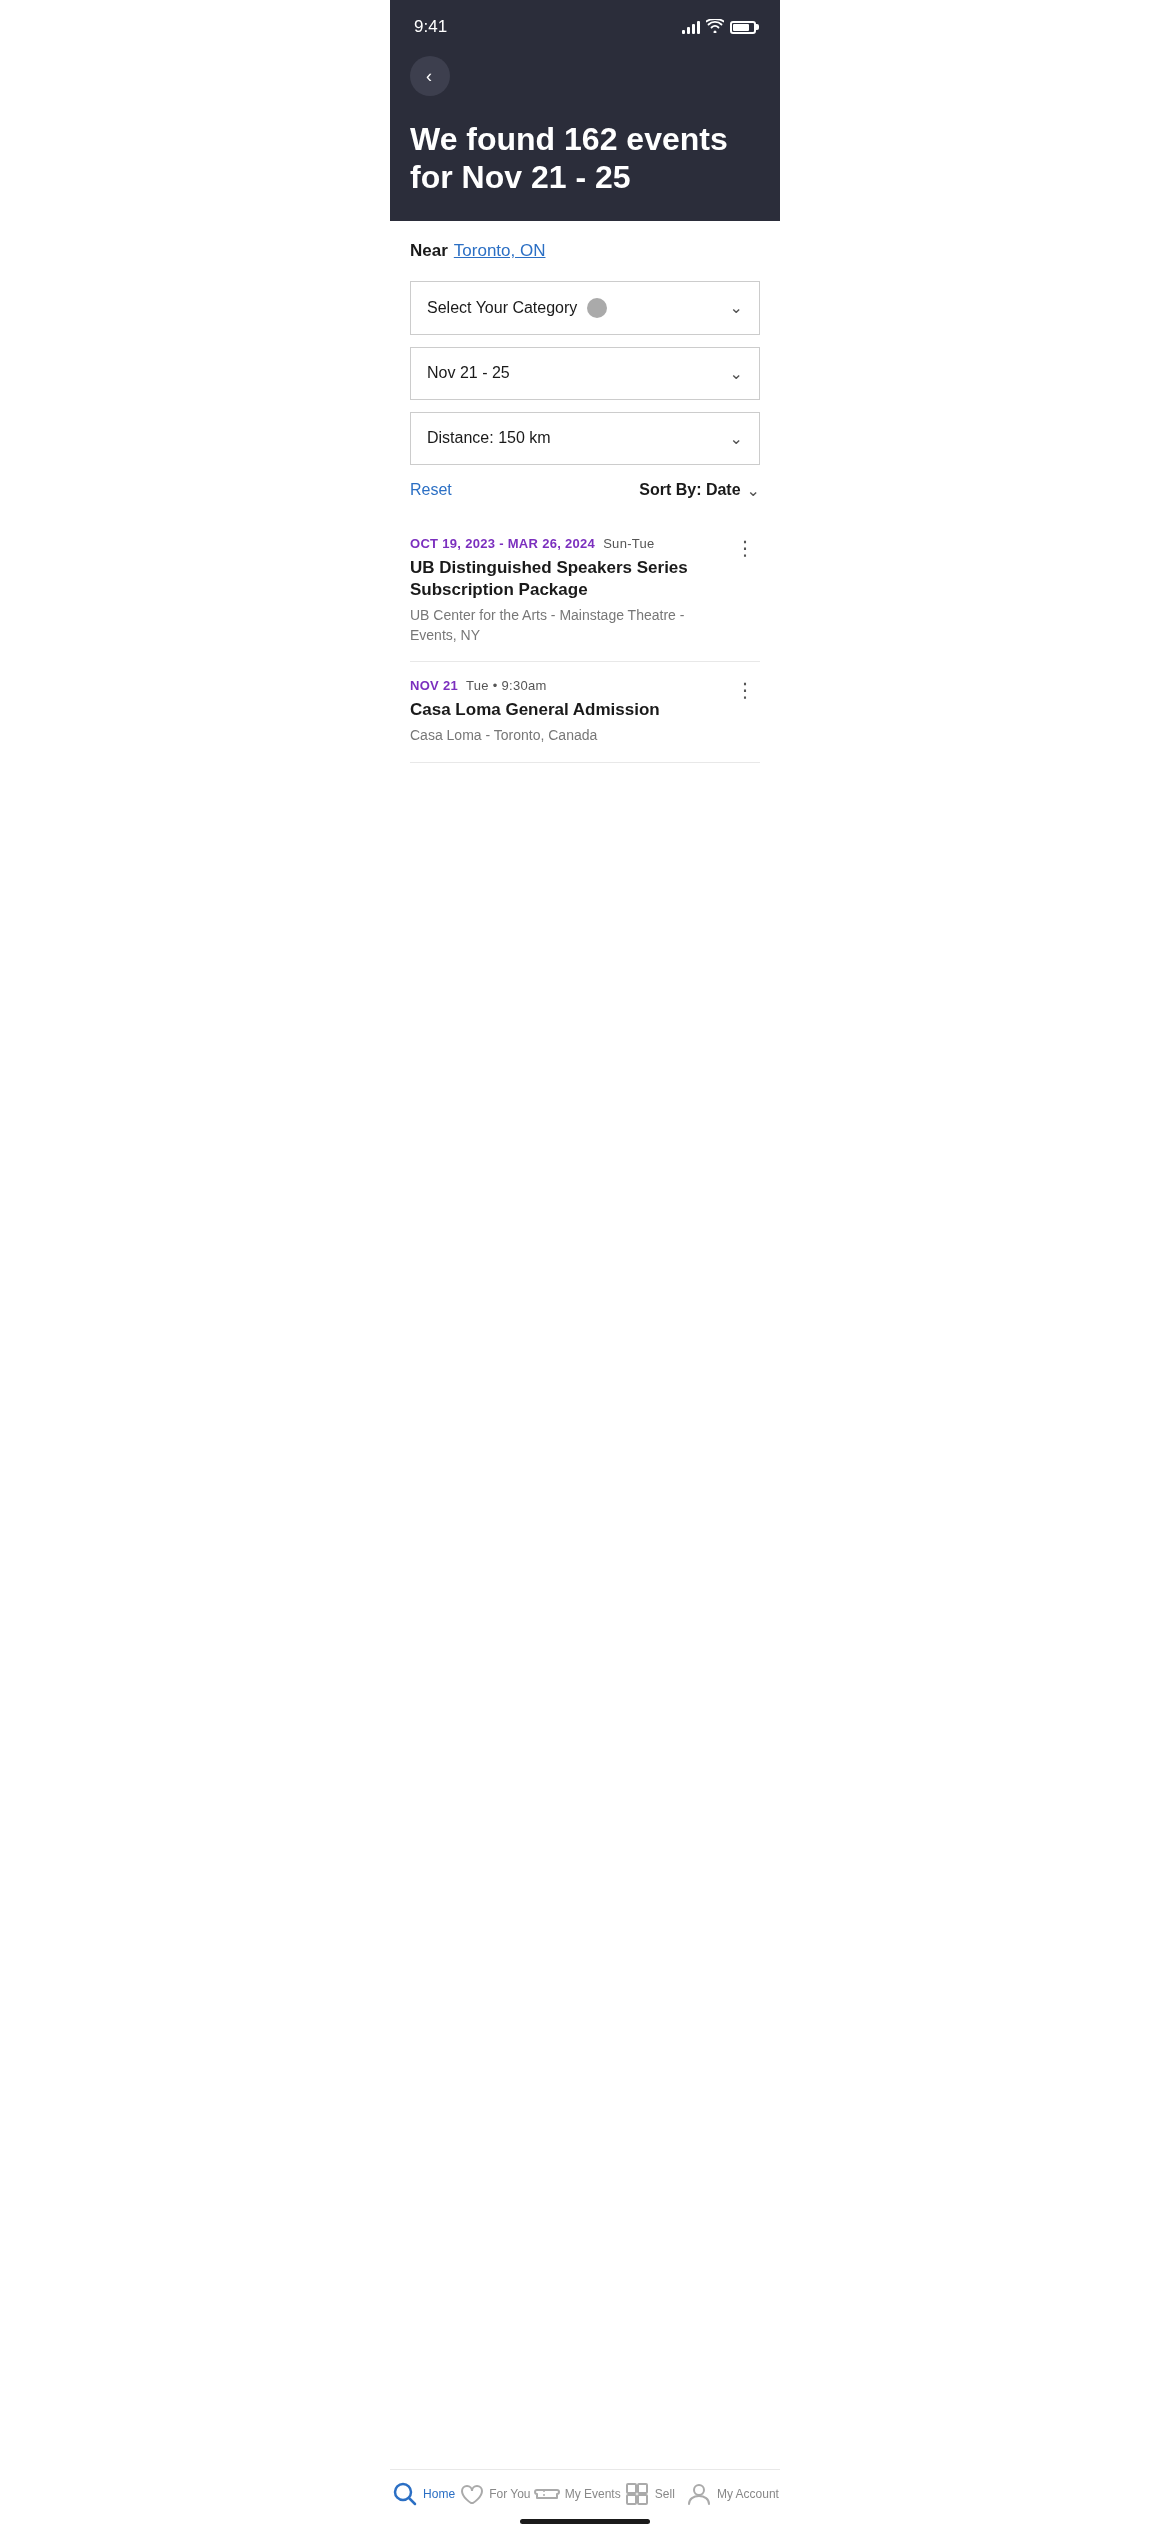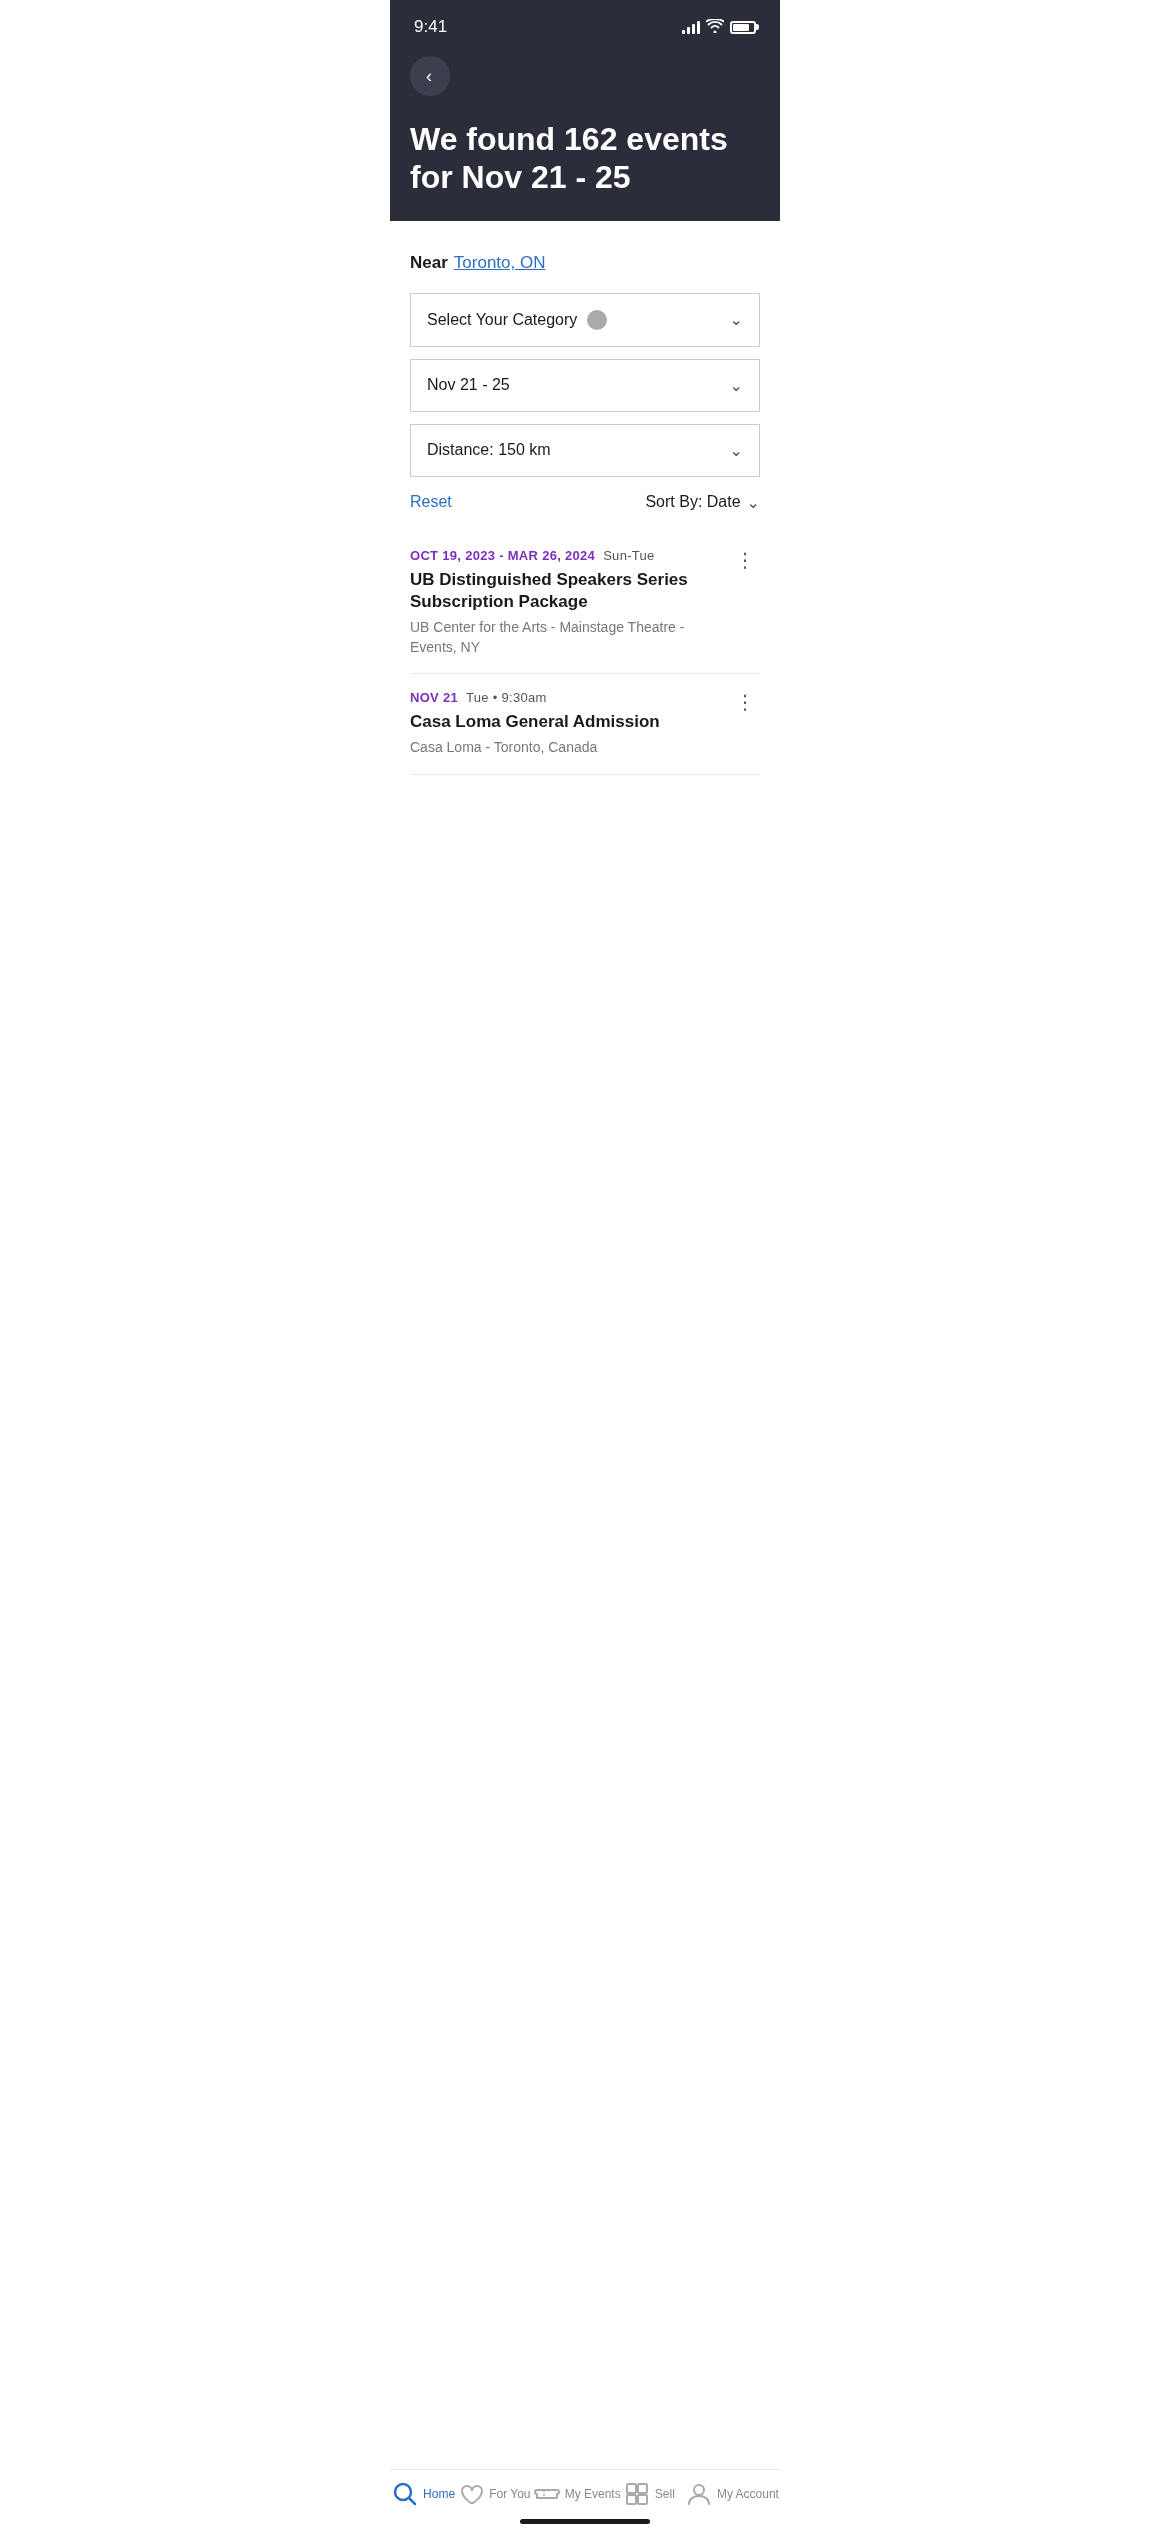--- a/index.html
+++ b/index.html
@@ -102,21 +102,21 @@
     .page-title {
       color: #fff;
       font-size: 32px;
       font-weight: 700;
       line-height: 1.2;
     }
 
     
     .content {
       background: #fff;
-      padding: 32px 20px 0;
+      padding: 20px 20px 0;
     }
 
     .near-row {
       display: flex;
       align-items: center;
       gap: 6px;
       margin-bottom: 20px;
     }
     .near-label {
       font-size: 17px;
@@ -180,21 +180,21 @@
     }
     .sort-by {
       display: flex;
       align-items: center;
       gap: 6px;
       cursor: pointer;
     }
     .sort-label {
       font-size: 16px;
       color: #1a1a1a;
-      font-weight: 400;
+      font-weight: 700;
     }
 
     
     .events-list {
       padding: 0 20px;
     }
 
     .event-item {
       padding: 16px 0;
       border-bottom: 1px solid #e8e8e8;

